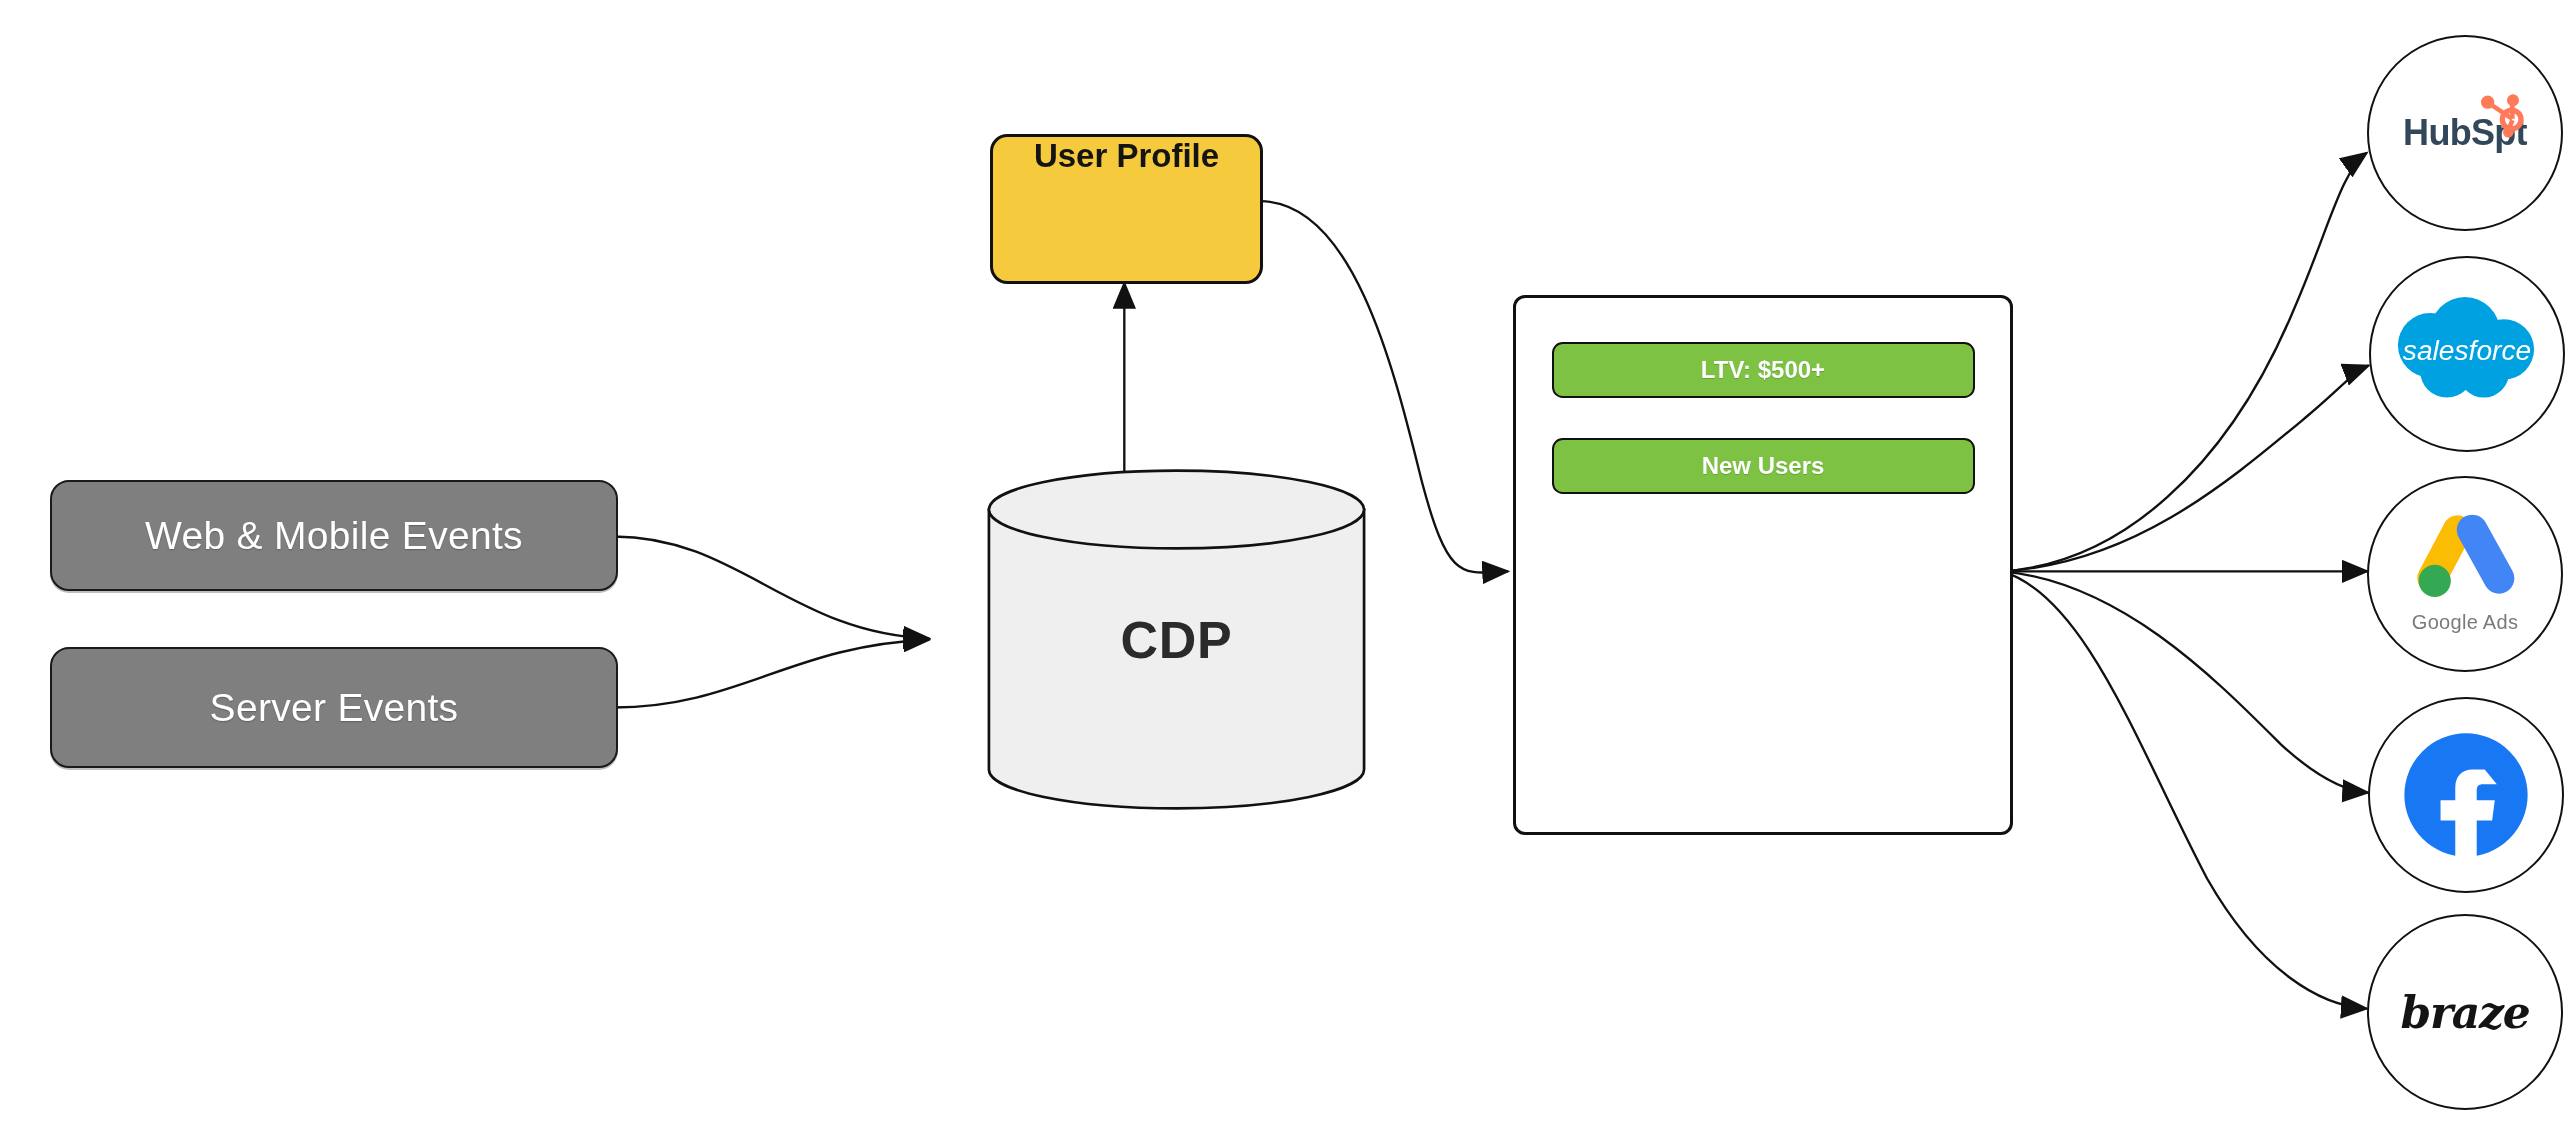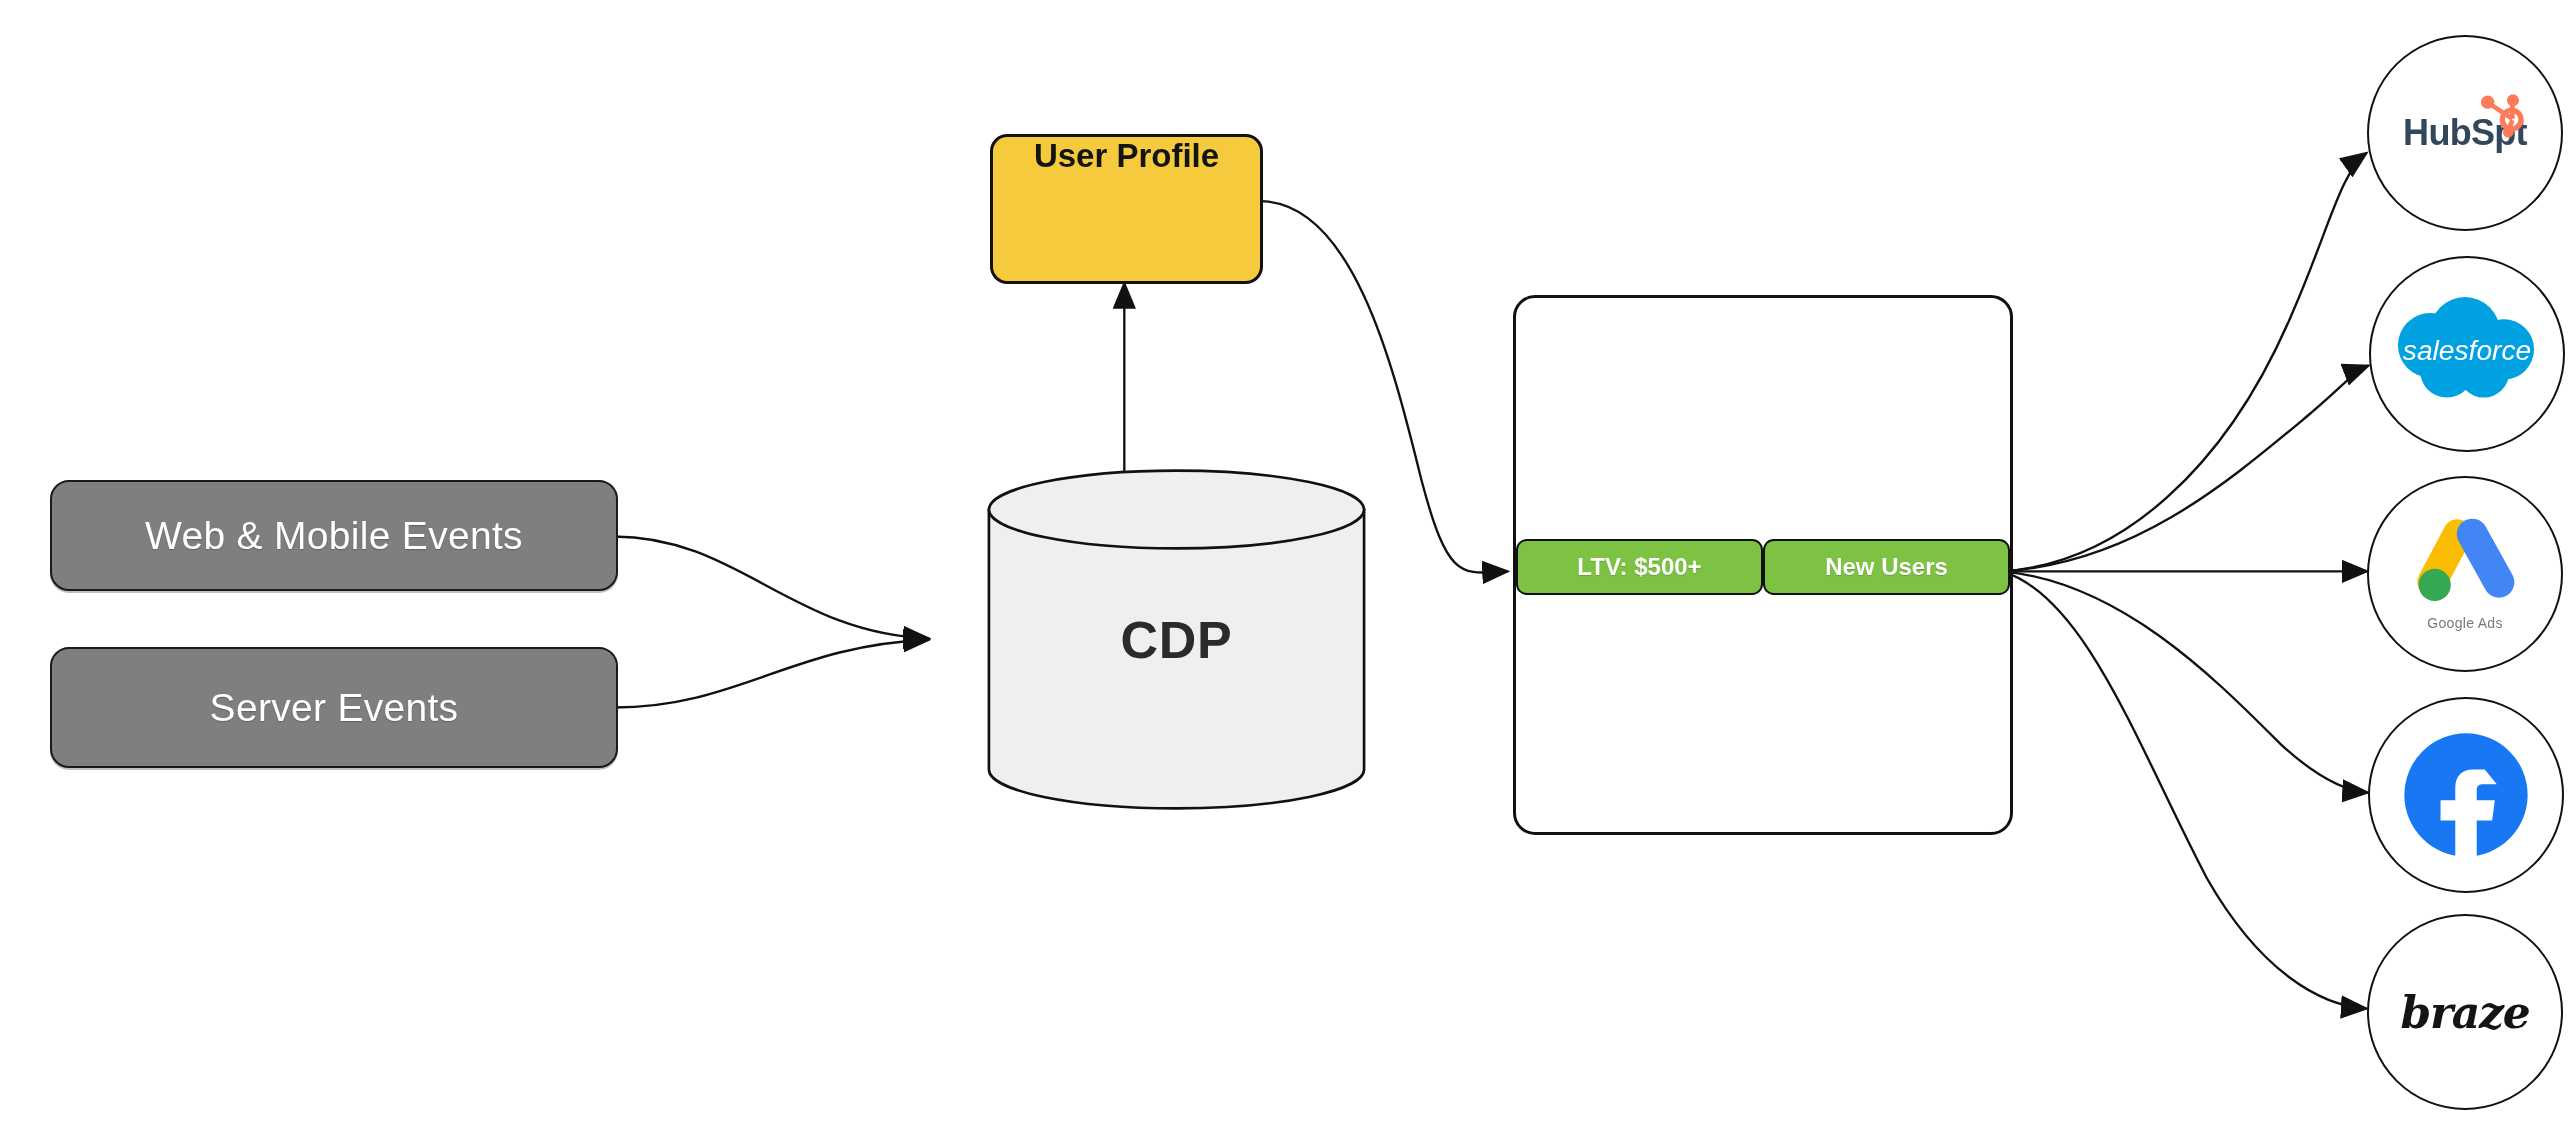--- a/index.html
+++ b/index.html
@@ -22,39 +22,39 @@
   #user-profile span{color:#141414;font-size:33px;font-weight:bold;white-space:nowrap;}
 
   
   #cdp{position:absolute;left:986px;top:468px;width:381px;height:343px;}
   #cdp .cdp-label{position:absolute;left:0;top:0;width:381px;height:343px;
        display:flex;align-items:center;justify-content:center;
        font-size:52px;font-weight:bold;color:#2b2b2b;letter-spacing:0.7px;}
 
   
   #segments{position:absolute;left:1513px;top:295px;width:500px;height:540px;
-      border:3.4px solid #111;border-radius:22px;background:#fff;
-      display:flex;flex-direction:row;align-items:center;
+      border:3.4px solid #111;border-radius:12px;background:#fff;
+      display:flex;flex-direction:column;align-items:center;
       justify-content:flex-start;padding-top:44px;box-sizing:border-box;}
   .seg{width:423px;height:56px;background:#7DC242;border:2.7px solid #111;
        border-radius:10.7px;display:flex;align-items:center;justify-content:center;
        margin-bottom:40px;box-sizing:border-box;}
   .seg span{color:#ffffff;font-size:24px;font-weight:bold;white-space:nowrap;
             text-shadow:0 0.7px 0.7px rgba(0,0,0,.18);}
   .seg.last{margin-bottom:0;}
 
   
   .dest{position:absolute;width:192px;height:192px;border-radius:50%;
         border:2px solid #111;background:#fff;
         display:flex;align-items:center;justify-content:center;overflow:hidden;}
   .logo-wrap{width:168px;height:168px;display:flex;align-items:center;
              justify-content:center;position:relative;}
   .hs-text{font-size:36px;font-weight:bold;color:#33475B;letter-spacing:-0.7px;
            position:relative;}
-  .ga-text{font-size:14px;color:#7a7a7a;letter-spacing:0.3px;}
+  .ga-text{font-size:20px;color:#7a7a7a;letter-spacing:0.3px;}
   .braze-text{font-size:44px;color:#141414;font-style:italic;font-weight:bold;
               font-family:"DejaVu Serif",serif;letter-spacing:-1.3px;}
 </style>
 </head>
 <body>
 
 <div id="stage">
 
   <svg class="layer" viewBox="0 0 3840 1703" preserveAspectRatio="none">
     <defs>

